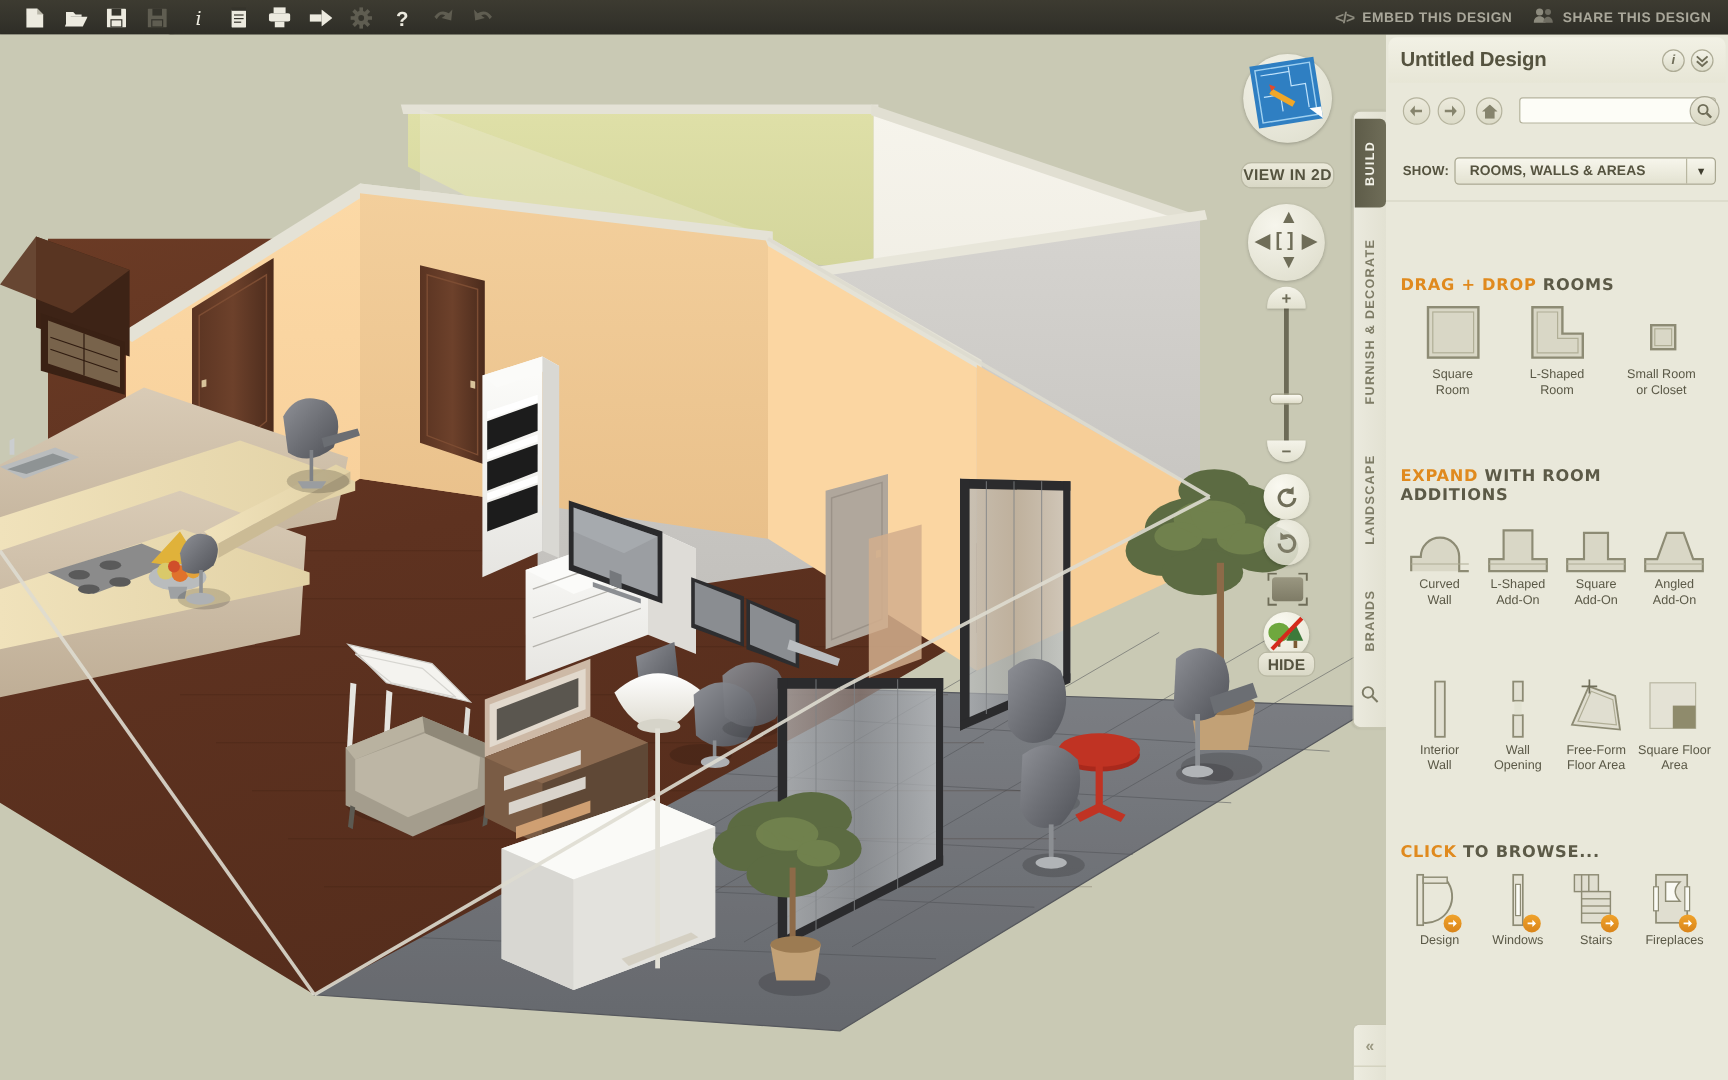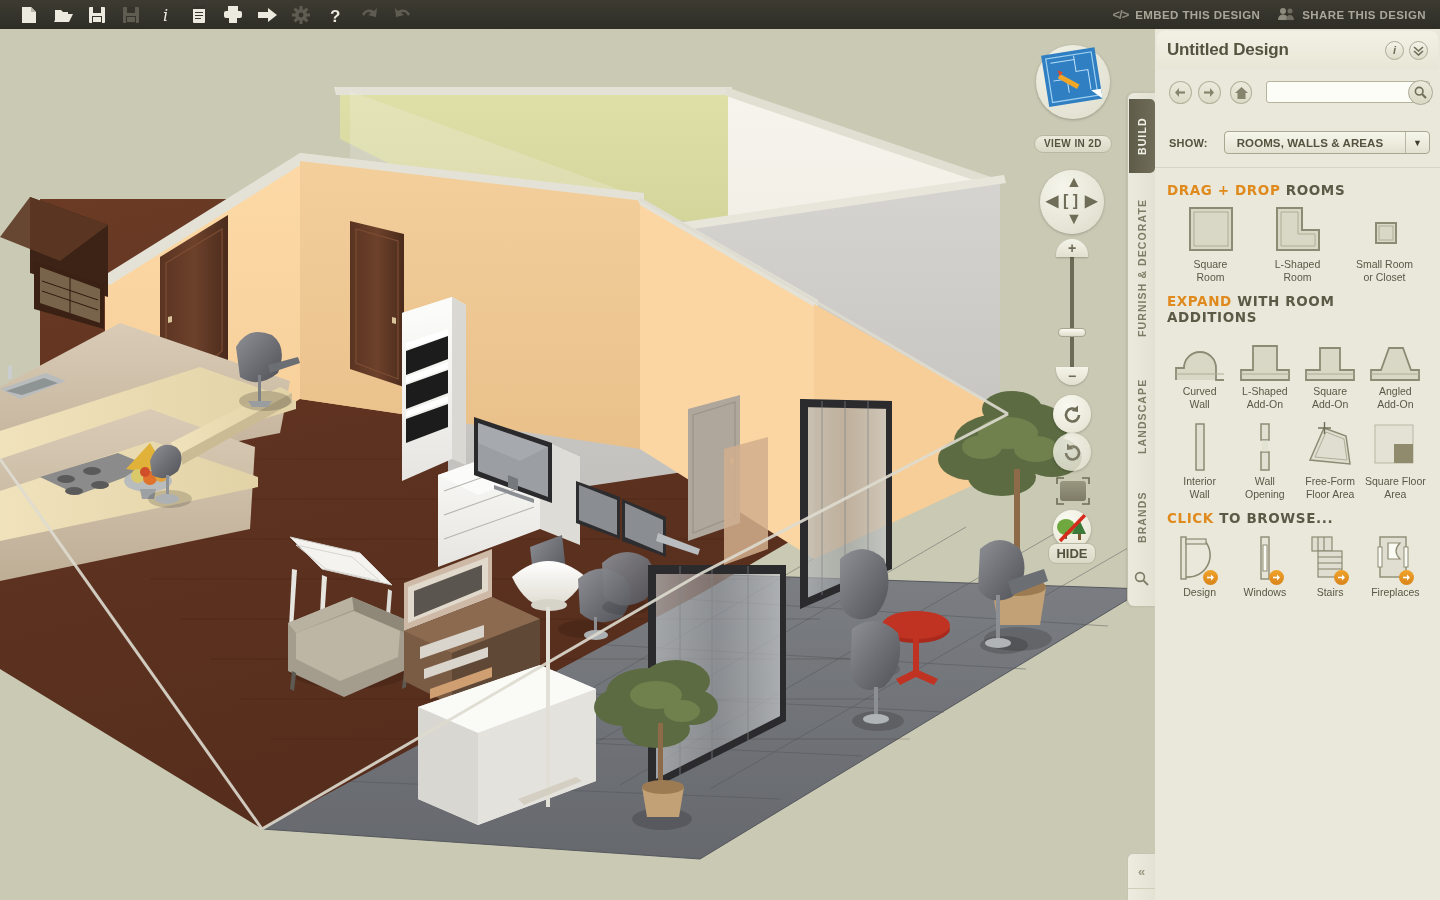--- a/index.html
+++ b/index.html
@@ -72,21 +72,21 @@
     box-shadow: 0 1px 3px rgba(0,0,0,.25); cursor: pointer;
   }
   .view2d-thumb {
     position: absolute; left: 7px; top: 3px; width: 60px; height: 60px;
     transform: rotate(-9deg);
   }
   .view2d-label {
     position: absolute; left: 1034px; top: 106px; width: 78px; text-align: center;
     background: linear-gradient(180deg,#eceadb,#d9d8c6);
     border: 1px solid #b9b8a3; border-radius: 9px;
-    font-size: 10px; font-weight: bold; color: #55533f; letter-spacing: .4px;
+    font-size: 13px; font-weight: bold; color: #55533f; letter-spacing: .4px;
     padding: 2px 0 3px; cursor: pointer;
   }
 
   .dpad {
     position: absolute; left: 1040px; top: 141px; width: 64px; height: 64px;
     border-radius: 50%;
     background: radial-gradient(circle at 35% 28%, #f6f5ec, #dcdbc9);
     box-shadow: 0 1px 3px rgba(0,0,0,.22);
   }
   .dpad span { position: absolute; color: #6f6d58; font-size: 16px; font-weight: bold; cursor: pointer; }
@@ -191,40 +191,40 @@
   }
   .searchbox input {
     width: 138px; height: 20px; border: none; outline: none; background: transparent;
     font-size: 11px; color: #55533f; padding: 0 5px; font-family: "Liberation Sans", sans-serif;
   }
   .search-go {
     position: absolute; right: -4px; top: -2px; width: 25px; height: 25px; border-radius: 50%;
     background: linear-gradient(180deg,#eceadc,#d9d8c4); border: 1px solid #aba995;
     display: flex; align-items: center; justify-content: center; cursor: pointer;
   }
-  .showrow { display: flex; align-items: center; padding: 0 10px 10px 14px; gap: 16px; }
+  .showrow { display: flex; align-items: center; padding: 0 10px 10px 14px; gap: 4px; }
   .show-label { font-size: 11px; font-weight: bold; color: #55533f; letter-spacing: .2px; }
   .select {
     position: relative; flex: 1; height: 23px;
     background: linear-gradient(180deg,#f7f6ec,#e3e2d1);
     border: 1px solid #a9a791; border-radius: 4px;
     display: flex; align-items: center; padding-left: 12px; cursor: pointer;
   }
   .select-val { font-size: 11.5px; font-weight: bold; color: #55533f; letter-spacing: .1px; }
   .select-arrow {
     position: absolute; right: 0; top: 0; width: 24px; height: 21px;
     border-left: 1px solid #b9b7a1;
     display: flex; align-items: center; justify-content: center;
     font-size: 9px; color: #3f3d2e;
   }
   .panel-body {
     position: absolute; top: 138px; left: 0; width: 285px; height: 733px;
     background: #e9e8da; border-top: 1px solid #d6d5c4; padding: 8px 0 0;
   }
-  .sect { padding: 6px 12px 4px; }
+  .sect { padding: 6px 12px 4px; margin-top: 48px; }
   .sect-title {
     font-size: 13.5px; font-weight: bold; letter-spacing: .6px;
     color: #5c5a47; margin-bottom: 5px; font-family: "DejaVu Sans", sans-serif;
   }
   .sect-title .hl { color: #e08a1e; }
   .tiles { display: flex; gap: 0; }
   .tile { flex: 1; text-align: center; cursor: pointer; }
   .tile-art { height: 52px; display: flex; align-items: flex-end; justify-content: center; position: relative; }
   .tile-lbl {
     font-size: 10.5px; color: #5a5846; line-height: 12.5px; margin-top: 3px;

